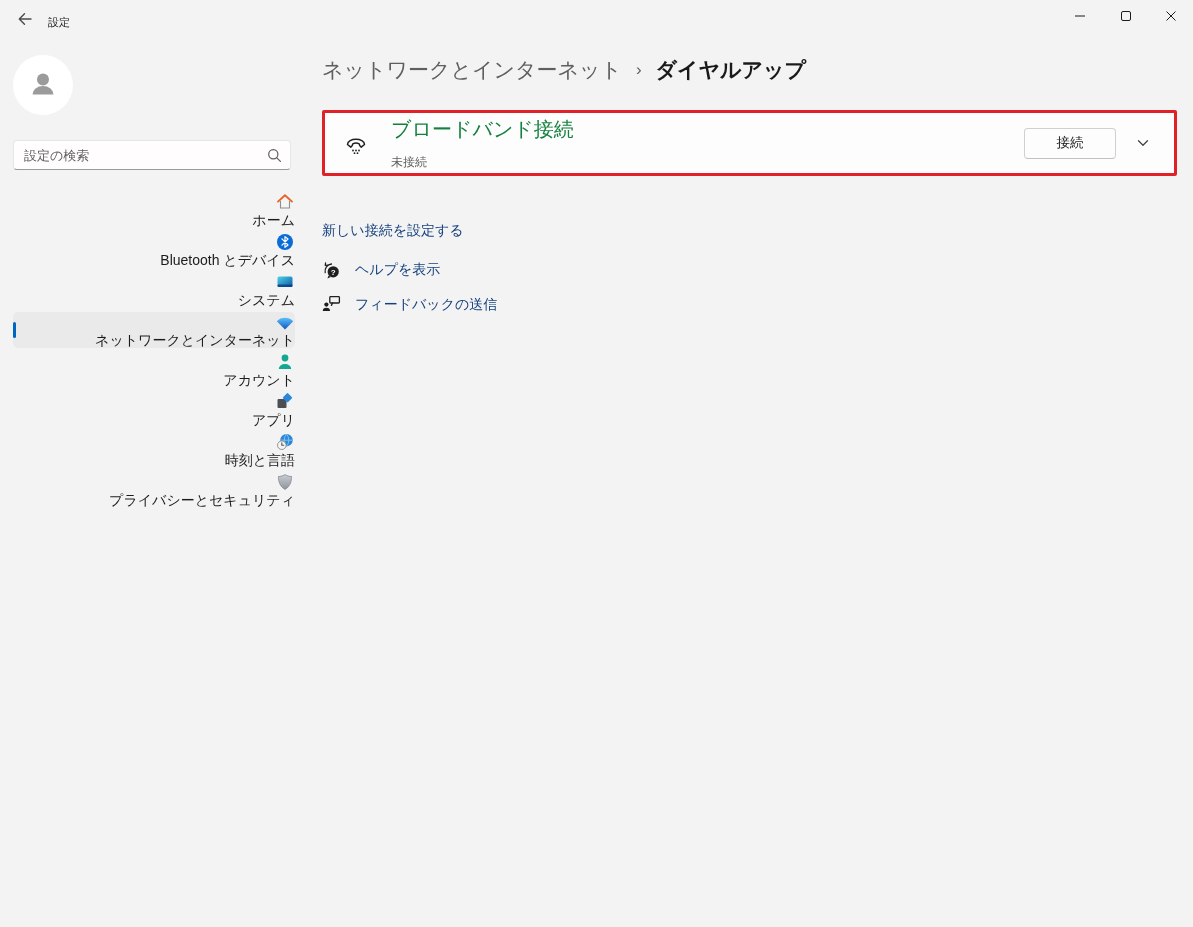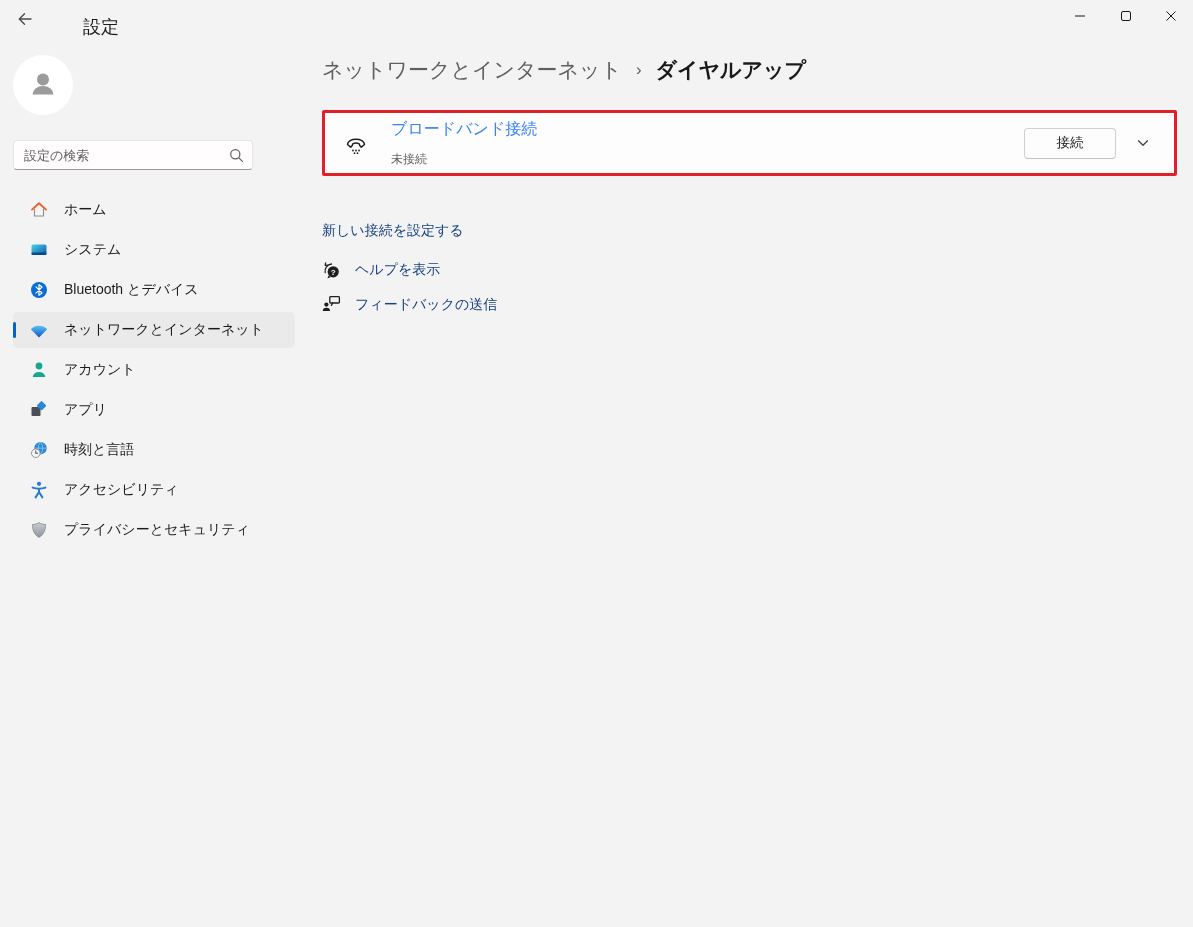--- a/index.html
+++ b/index.html
@@ -11,47 +11,47 @@
     position:relative;
     overflow:hidden;
   }
   
   .titlebar { position:absolute; top:0; left:0; width:100%; height:44px; }
   .back-btn {
     position:absolute; left:6px; top:2px; width:38px; height:34px;
     display:flex; align-items:center; justify-content:center;
     border-radius:5px; cursor:pointer;
   }
-  .app-title { position:absolute; left:48px; top:15px; font-size:18px; color:#1b1b1b;margin-left:35px; }
+  .app-title { position:absolute; left:48px; top:15px; font-size:11px; color:#1b1b1b; }
   .win-controls { position:absolute; right:0; top:0; display:flex; }
   .win-btn {
     width:46px; height:31px; display:flex; align-items:center; justify-content:center;
     cursor:pointer;
   }
   .win-btn:last-child { width:44px; }
   
   .avatar {
     position:absolute; left:13px; top:55px; width:60px; height:60px;
     border-radius:50%; background:#ffffff;
     display:flex; align-items:center; justify-content:center;
   }
   .search-box {
-    position:absolute; left:13px; top:140px; width:240px; height:30px;
+    position:absolute; left:13px; top:140px; width:278px; height:30px;
     background:#fffdfd; border:1px solid #e5e5e5; border-bottom:1px solid #9a9a9a;
     border-radius:4px; display:flex; align-items:center; padding:0 8px 0 10px;
   }
   .search-box input {
     flex:1; border:none; outline:none; background:transparent;
     font-family:inherit; font-size:13px; color:#1b1b1b;
   }
   .search-box input::placeholder { color:#5d5d5d; }
   .nav { position:absolute; left:13px; top:192px; width:282px; }
   .nav-item {
-    height:36px; margin-bottom:4px; display:flex; align-items:center;
-    padding:0 0 0 16px; border-radius:5px; cursor:pointer; position:relative;
+    height:36px; margin-bottom:4px; display:flex; align-items:flex-end;
+    padding:0 0 0 16px; border-radius:5px; cursor:pointer; position:relative;flex-direction:column;
   }
   .nav-item .icon { width:20px; height:20px; flex:0 0 20px; display:flex; align-items:center; justify-content:center; }
   .nav-item .label { margin-left:15px; font-size:14px; color:#1b1b1b; white-space:nowrap; }
   .nav-item.selected { background:#eaeaea; }
   .accent-bar {
     position:absolute; left:0; top:10px; width:3px; height:16px;
     background:#0067c0; border-radius:2px;
   }
   
   .breadcrumb {
@@ -61,21 +61,21 @@
   .crumb-parent { color:#5f5f5f; cursor:pointer; }
   .crumb-sep { color:#5f5f5f; font-size:17px; margin:0 14px; }
   .crumb-current { color:#191919; font-weight:bold;font-family:Liberation Mono, monospace; }
   .connection-card {
     position:absolute; left:322px; top:110px; width:855px; height:66px;
     background:#fdfdfd; border:3px solid #e02128; border-radius:2px;
     display:flex; align-items:center; padding:0 16px 0 16px;
   }
   .card-icon { width:30px; height:30px; display:flex; align-items:center; justify-content:center; }
   .card-text { margin-left:20px; display:flex; flex-direction:column; gap:3px; }
-  .card-title { font-size:16px; color:#3b82f6; }
+  .card-title { font-size:20px; color:#15803d; }
   .card-status { font-size:12px; color:#5f5f5f;margin-top:8px; }
   .card-spacer { flex:1; }
   .connect-btn {
     width:92px; height:31px; background:#fdfdfd;
     border:1px solid #d0d0d0; border-bottom-color:#c2c2c2; border-radius:4px;
     font-family:inherit; font-size:13.5px; color:#1b1b1b; cursor:pointer;
   }
   .card-chevron {
     width:30px; height:30px; margin-left:12px; display:flex;
     align-items:center; justify-content:center; cursor:pointer; border-radius:4px;
@@ -140,43 +140,43 @@
         <path d="M5.5 9 v7 h9 V9" fill="#f5f5f5" stroke="#8f8f8f" stroke-width="1.1"></path>
         <path d="M3 9.6 L10 3.2 L17 9.6" fill="none" stroke="#e8632a" stroke-width="1.9" stroke-linecap="round" stroke-linejoin="round"></path>
       </svg>
     </span>
     <span class="label">ホーム</span>
   </div>
 
   <div class="nav-item">
     <span class="icon">
       <svg width="20" height="20" viewBox="0 0 20 20">
+        <circle cx="10" cy="10" r="8" fill="#0a6cd6"></circle>
+        <path d="M7 6.8 L13 13 L10 15.4 V4.6 L13 7 L7 13.2" fill="none" stroke="#ffffff" stroke-width="1.2" stroke-linecap="round" stroke-linejoin="round"></path>
+      </svg>
+    </span>
+    <span class="label">Bluetooth とデバイス</span>
+  </div>
+
+  <div class="nav-item">
+    <span class="icon">
+      <svg width="20" height="20" viewBox="0 0 20 20">
         <defs>
             <linearGradient id="gSys" x1="0" y1="0" x2="1" y2="1">
           <stop offset="0" stop-color="#4dd3e6"></stop>
               <stop offset="1" stop-color="#0a57a8"></stop>
         </linearGradient>
           </defs>
         <rect x="2.5" y="4.5" width="15" height="10.5" rx="1.6" fill="url(#gSys)"></rect>
         <rect x="2.5" y="12.5" width="15" height="2.5" rx="1.2" fill="#0a3f86" opacity="0.85"></rect>
       </svg>
     </span>
     <span class="label">システム</span>
   </div>
 
-  <div class="nav-item">
-    <span class="icon">
-      <svg width="20" height="20" viewBox="0 0 20 20">
-        <circle cx="10" cy="10" r="8" fill="#0a6cd6"></circle>
-        <path d="M7 6.8 L13 13 L10 15.4 V4.6 L13 7 L7 13.2" fill="none" stroke="#ffffff" stroke-width="1.2" stroke-linecap="round" stroke-linejoin="round"></path>
-      </svg>
-    </span>
-    <span class="label">Bluetooth とデバイス</span>
-  </div>
-
   <div class="nav-item selected">
     <span class="accent-bar"></span>
     <span class="icon">
       <svg width="20" height="20" viewBox="0 0 20 20">
         <defs>
             <linearGradient id="gWifi" x1="0" y1="0" x2="0" y2="1">
           <stop offset="0" stop-color="#5bc0f8"></stop>
               <stop offset="1" stop-color="#1157c2"></stop>
         </linearGradient>
           </defs>
@@ -213,29 +213,20 @@
         <circle cx="11.5" cy="8.2" r="6.2" fill="#2b88d8"></circle>
         <path d="M5.3 8.2 H17.7 M11.5 2 a9.5 9.5 0 0 1 0 12.4 M11.5 2 a9.5 9.5 0 0 0 0 12.4" fill="none" stroke="#8ec4ef" stroke-width="0.9"></path>
         <circle cx="6.8" cy="13.2" r="4.3" fill="#f5f5f5" stroke="#8a8a8a" stroke-width="0.9"></circle>
         <path d="M6.8 10.9 V13.3 H8.7" fill="none" stroke="#555" stroke-width="1.1" stroke-linecap="round"></path>
       </svg>
     </span>
     <span class="label">時刻と言語</span>
   </div>
 
 
-  <div class="nav-item">
-    <span class="icon">
-      <svg width="20" height="20" viewBox="0 0 20 20">
-        <circle cx="10" cy="3.8" r="2.1" fill="#2779cf"></circle>
-        <path d="M3.6 7.6 Q10 9.8 16.4 7.6 M10 8.8 V12 M10 12 L6.6 17.4 M10 12 L13.4 17.4" fill="none" stroke="#2779cf" stroke-width="2" stroke-linecap="round" stroke-linejoin="round"></path>
-      </svg>
-    </span>
-    <span class="label">アクセシビリティ</span>
-  </div>
 
   <div class="nav-item">
     <span class="icon">
       <svg width="20" height="20" viewBox="0 0 20 20">
         <defs>
             <linearGradient id="gShield" x1="0" y1="0" x2="0" y2="1">
           <stop offset="0" stop-color="#c9cdd3"></stop>
               <stop offset="1" stop-color="#8f959d"></stop>
         </linearGradient>
           </defs>

